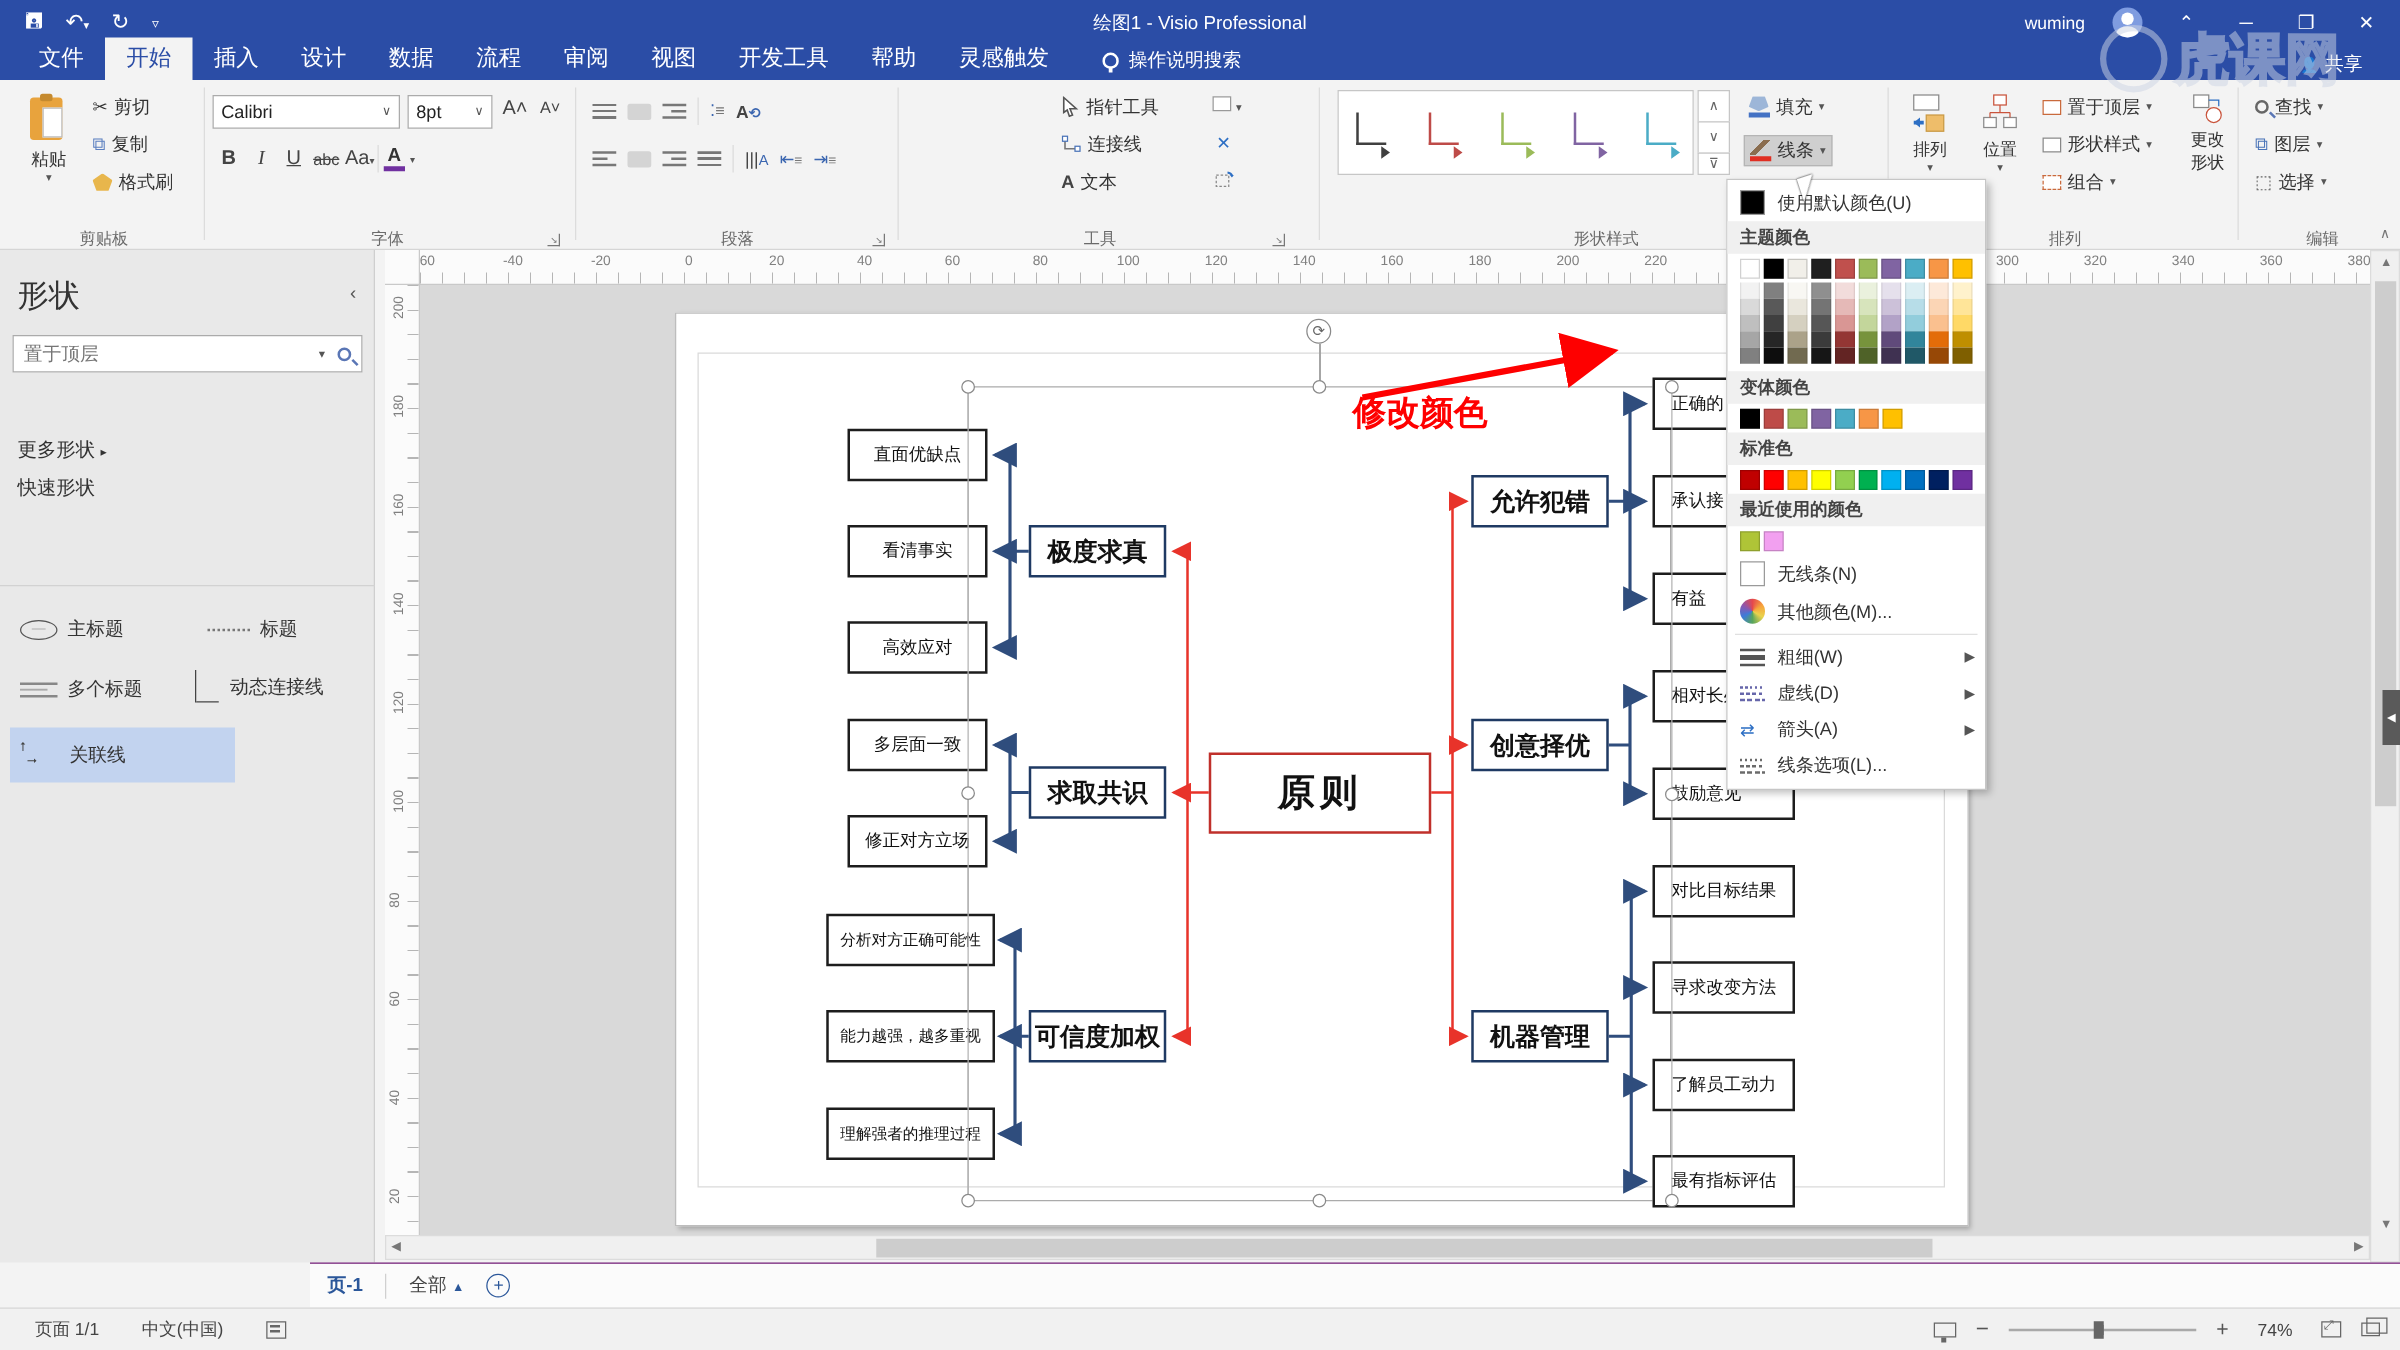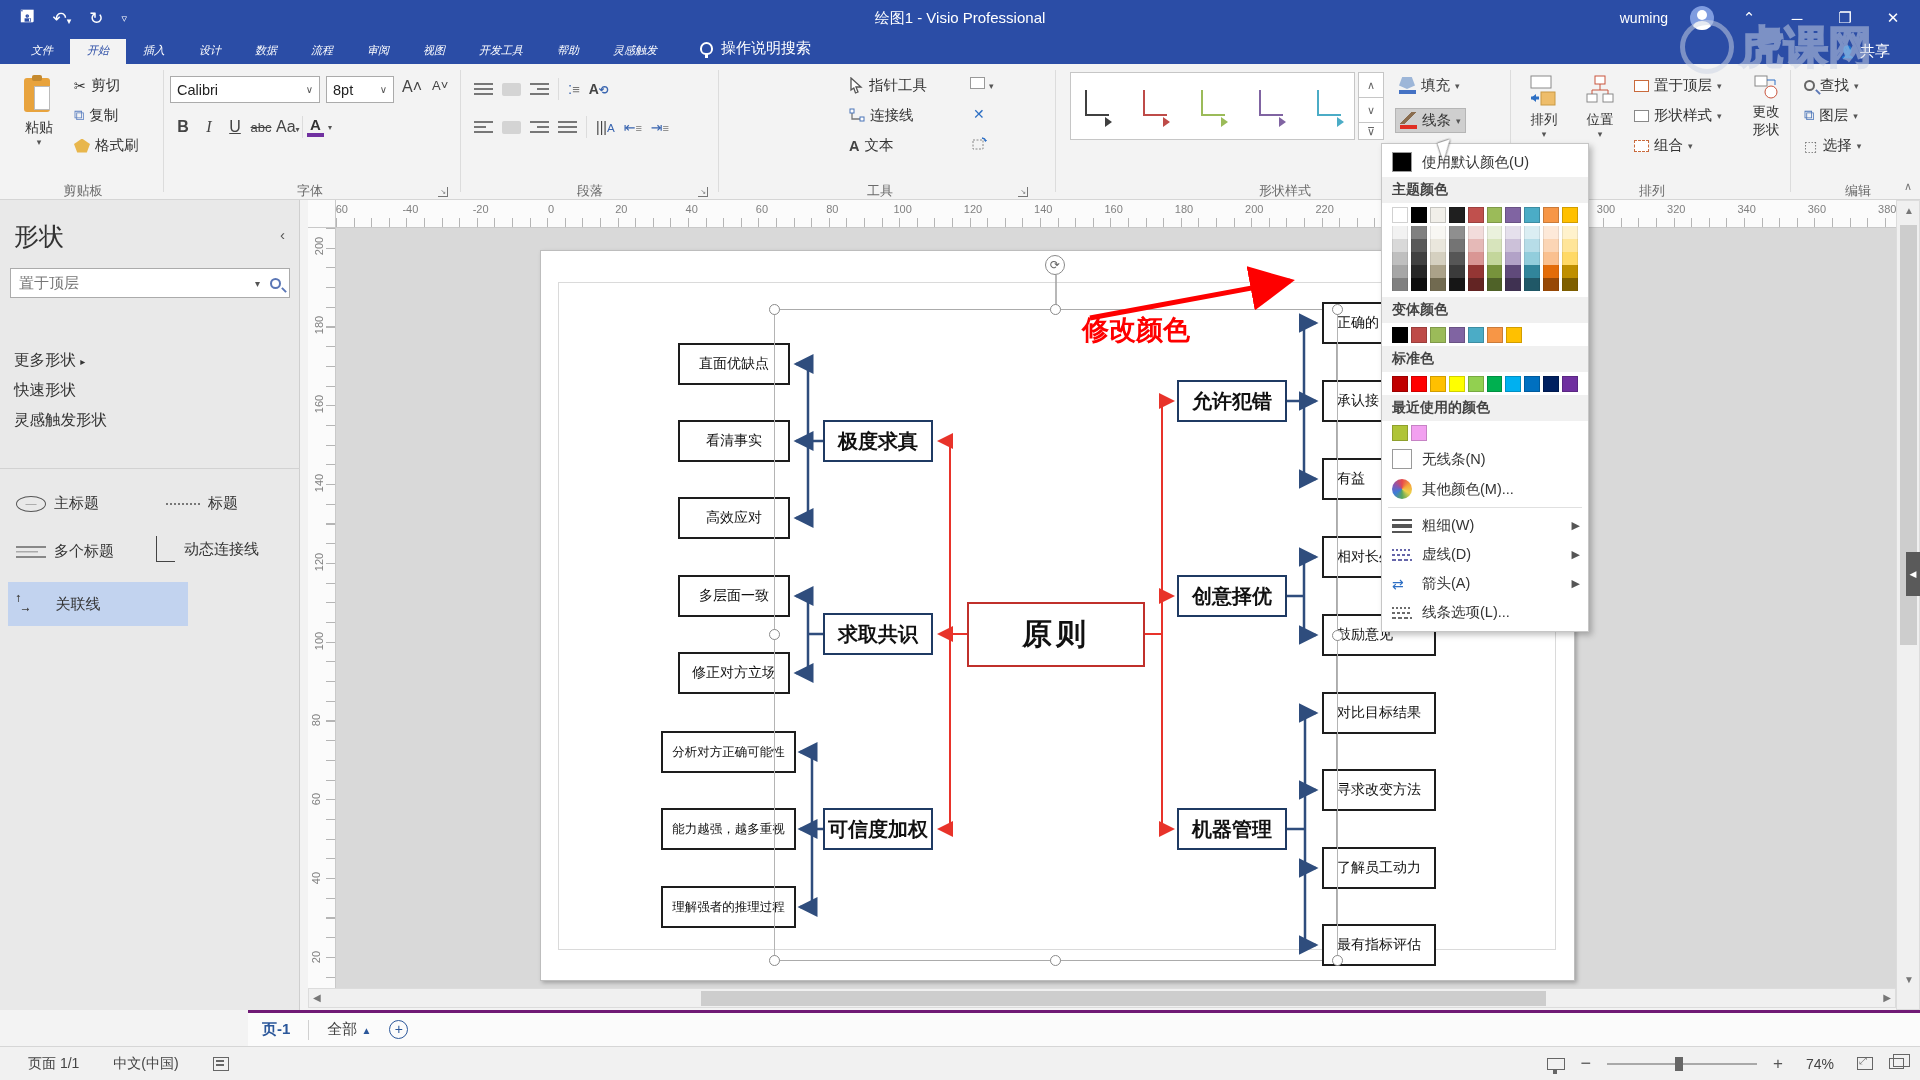--- a/index.html
+++ b/index.html
@@ -14,21 +14,21 @@
   .qat span { cursor:default; }
   #title-text { position:absolute; left:0; right:0; text-align:center; font-size:15px; color:#fff; }
   #tb-right { position:absolute; right:0; top:0; height:36px; display:flex; align-items:center; gap:22px; padding-right:14px; font-size:14px; }
   .avatar { width:24px; height:24px; border-radius:50%; background:#7f9ce0; position:relative; overflow:hidden; }
   .avatar:before { content:""; position:absolute; left:7px; top:4px; width:10px; height:10px; border-radius:50%; background:#fff; }
   .avatar:after  { content:""; position:absolute; left:3px; top:15px; width:18px; height:12px; border-radius:50% 50% 0 0; background:#fff; }
   .win-btn { font-size:15px; color:#fff; width:26px; text-align:center; }
 
   
   #tabrow { left:0; top:36px; width:1920px; height:28px; background:#2b4da6; display:flex; align-items:flex-end; padding-left:14px; color:#fff; }
-  .tab { padding:4px 17px 6px; font-size:11px; cursor:default;font-style:italic; }
+  .tab { padding:4px 17px 6px; font-size:18px; cursor:default; }
   .tab.active { background:#f3f3f3; color:#2b4da6; }
   .tab-search { display:flex; align-items:center; gap:8px; margin-left:26px; padding-bottom:6px; font-size:15px; }
   .bulb { width:13px; height:13px; border:2px solid #fff; border-radius:50% 50% 45% 45%; position:relative; }
   .bulb:after { content:""; position:absolute; left:3px; bottom:-5px; width:3px; height:4px; background:#fff; }
   #share { position:absolute; right:30px; top:42px; color:#fff; font-size:15px; display:flex; gap:5px; align-items:center; }
 
   
   #ribbon { left:0; top:64px; width:1920px; height:136px; background:#f3f3f3; border-bottom:1px solid #d5d5d5; }
   .rgroup { position:absolute; top:0; height:112px; }
   .rglabel { position:absolute; bottom:-24px; width:100%; text-align:center; font-size:13px; color:#6a6a6a; }
@@ -117,21 +117,21 @@
   .msep { height:1px; background:#e0e0e0; margin:3px 6px; }
   .wheel { width:20px; height:20px; border-radius:50%; background:conic-gradient(#e5484d,#f7a43c,#ead34c,#58a55c,#3d7bd9,#8a57b0,#e5484d); flex:none; }
   .thick-ico { width:20px; height:14px; background:linear-gradient(#555,#555) 0 0/20px 2px no-repeat, linear-gradient(#555,#555) 0 5px/20px 4px no-repeat, linear-gradient(#555,#555) 0 12px/20px 6px no-repeat; flex:none; }
   .dash-mico { width:20px; height:12px; background:repeating-linear-gradient(to right,#66a 0 2px,transparent 2px 4px) 0 0/20px 2px no-repeat, repeating-linear-gradient(to right,#66a 0 3px,transparent 3px 5px) 0 5px/20px 2px no-repeat, repeating-linear-gradient(to right,#66a 0 4px,transparent 4px 6px) 0 10px/20px 2px no-repeat; flex:none; }
   .arr-mico { color:#2d6fc4; font-size:14px; line-height:10px; flex:none; width:20px; }
 
   
   .sb { background:#f0f0f0; border:1px solid #dcdcdc; }
   .sb-thumb { background:#cdcdcd; }
   .sb-arrow { color:#777; font-size:10px; text-align:center; }
-  #pagebar { left:248px; top:1010px; width:1672px; height:36px; background:#fbfbfb; border-top:3px solid #701a75; display:flex; align-items:center; gap:18px; padding-left:14px; font-size:15px; color:#444; }
+  #pagebar { left:248px; top:1010px; width:1672px; height:36px; background:#fbfbfb; border-top:1px solid #701a75; display:flex; align-items:center; gap:18px; padding-left:14px; font-size:15px; color:#444; }
   #pagebar .pgname { color:#2b579a; font-weight:bold; }
   #pagebar .vline { width:1px; height:20px; background:#d0d0d0; }
   .plus-circle { width:19px; height:19px; border:1.5px solid #2b579a; border-radius:50%; color:#2b579a; text-align:center; line-height:16px; font-size:14px; }
   #statusbar { left:0; top:1046px; width:1920px; height:34px; background:#f1f1f1; border-top:1px solid #d6d6d6; display:flex; align-items:center; font-size:14px; color:#444; }
   #statusbar .lft { display:flex; gap:34px; padding-left:28px; align-items:center; }
   #statusbar .rgt { position:absolute; right:16px; display:flex; align-items:center; gap:16px; }
   .note-ico { width:16px; height:14px; border:1.5px solid #666; position:relative; }
   .note-ico:after { content:""; position:absolute; left:2px; top:2px; width:8px; height:2px; background:#666; box-shadow:0 4px 0 #666; }
   .mon-ico { width:18px; height:12px; border:1.5px solid #666; position:relative; }
   .mon-ico:after { content:""; position:absolute; left:5px; top:11px; width:4px; height:4px; background:#666; }
@@ -425,21 +425,20 @@
   <div id="sidebar" class="abs">
     <div id="shapes-title">形状</div>
     <div id="shapes-collapse">‹</div>
     <div id="shape-search">
       <span style="flex:1">置于顶层</span>
       <span class="caret" style="margin-right:10px">▾</span>
       <span class="mag"></span>
     </div>
     <div class="side-link" style="top:175px;">快速形状</div>
     <div class="side-link" style="top:145px;"><span>更多形状</span> <span style="font-size:10px">▸</span></div>
-    <div class="side-link" style="top:205px;">灵感触发形状</div>
     <div class="abs" style="left:0; top:268px; width:300px; height:1px; background:#d2d2d2;"></div>
 
     <div class="stencil" style="left:8px; top:288px;">
       <span class="ell-ico">⸺</span>
         <span>主标题</span>
     </div>
     <div class="stencil" style="left:158px; top:288px;">
       <span class="dash-ico"></span>
         <span>标题</span>
     </div>

